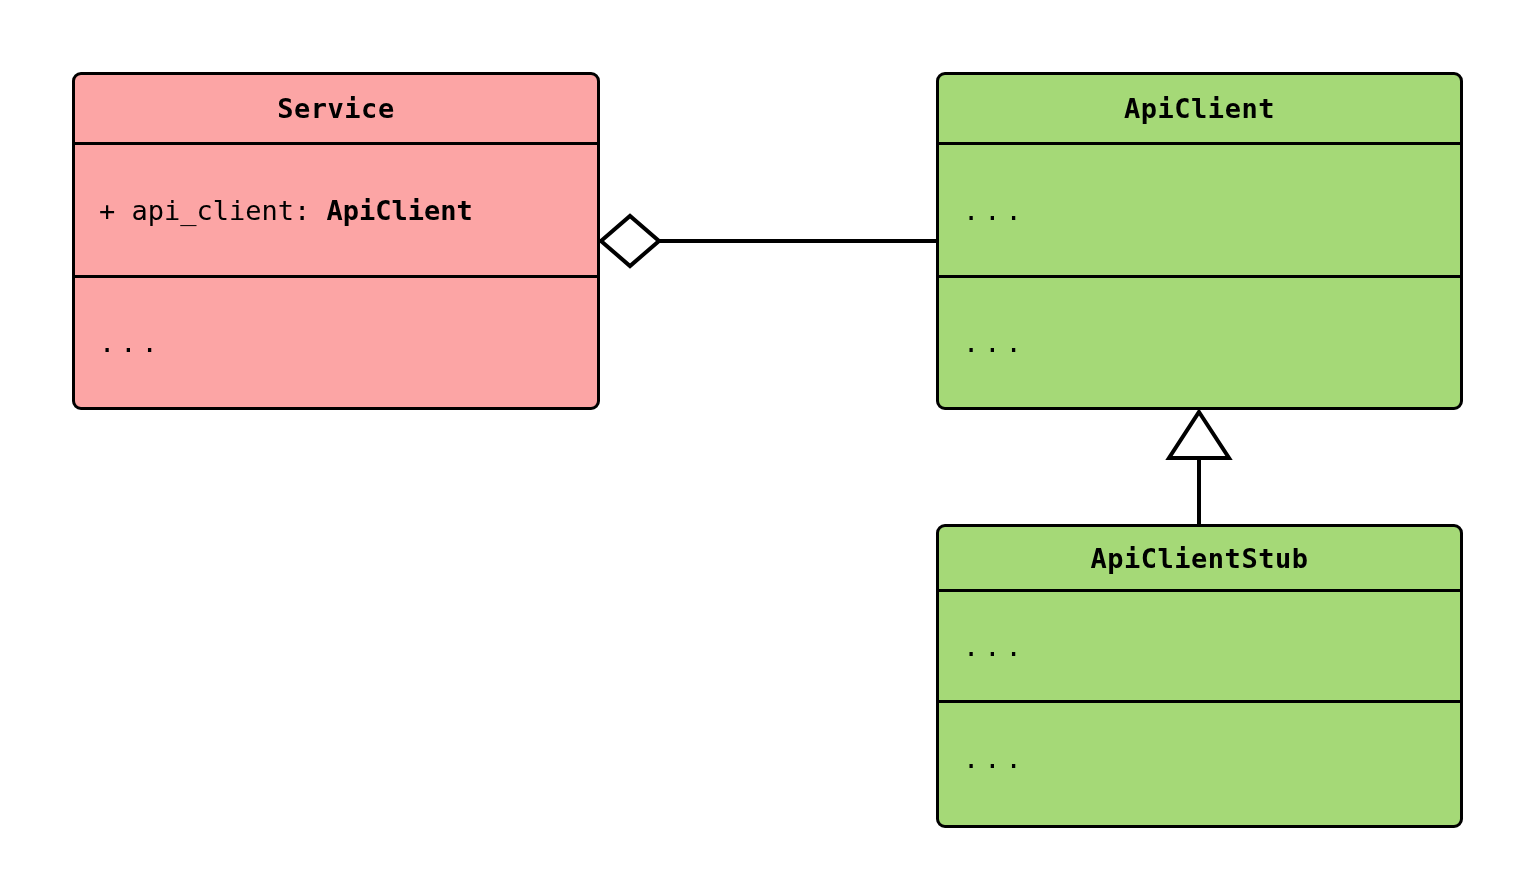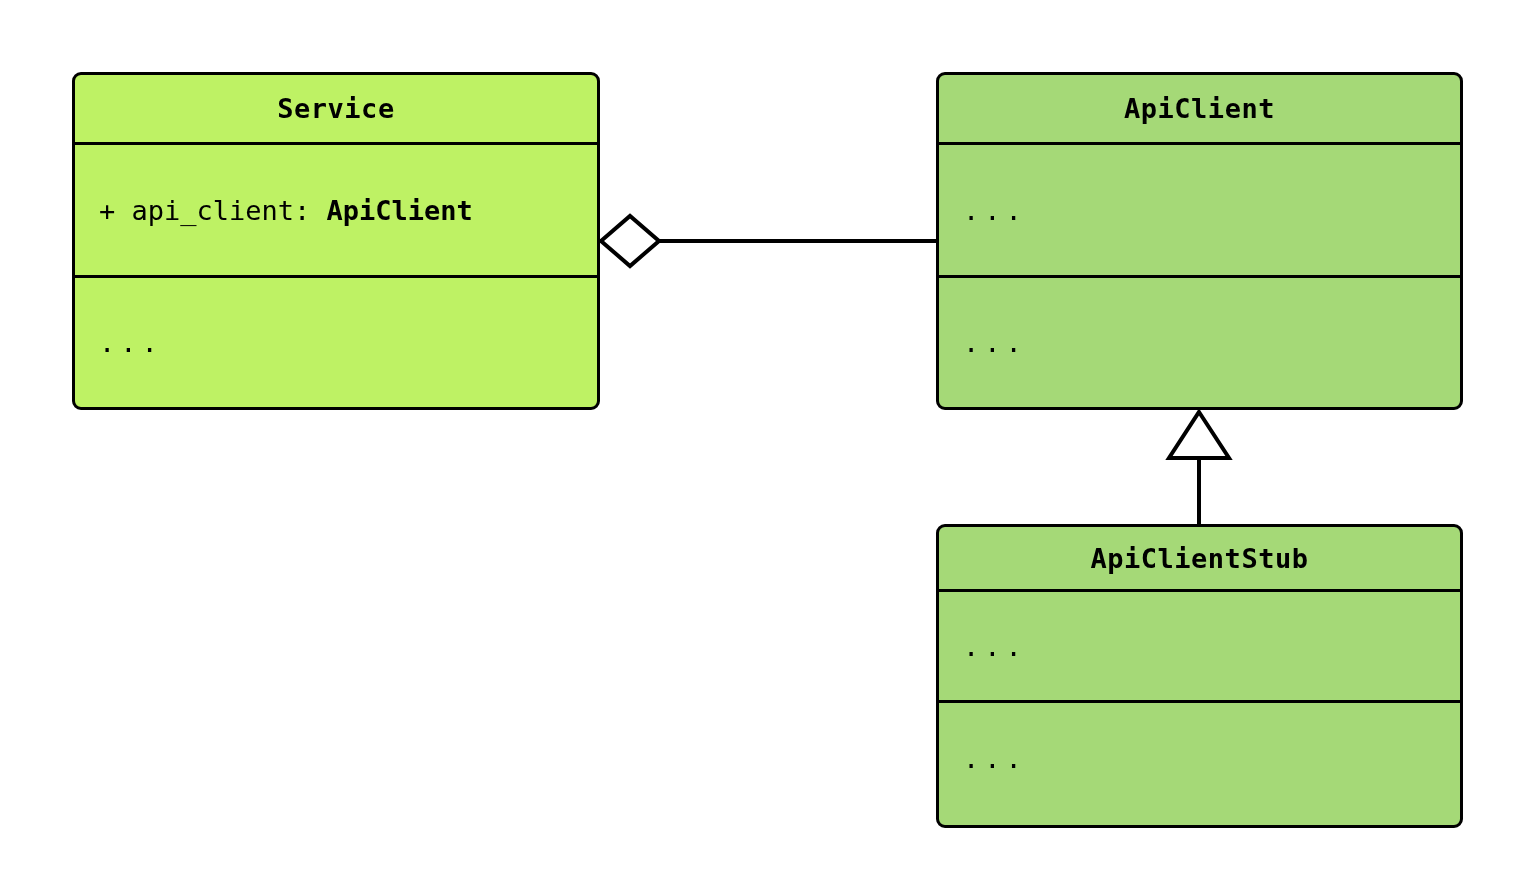--- a/index.html
+++ b/index.html
@@ -64,21 +64,21 @@
   .member {
     white-space: pre;
     font-weight: normal;
     text-align: center;
   }
   .member .member-type {
     font-weight: bold;
   }
 
   
-  .fill-yellow { background: #bef264; }
+  .fill-yellow { background: #fca5a5; }
   .fill-green  { background: #a5d977; }
 
   
   #edges {
     position: absolute;
     left: 0; top: 0;
     width: 1538px;
     height: 887px;
     pointer-events: none;
   }

